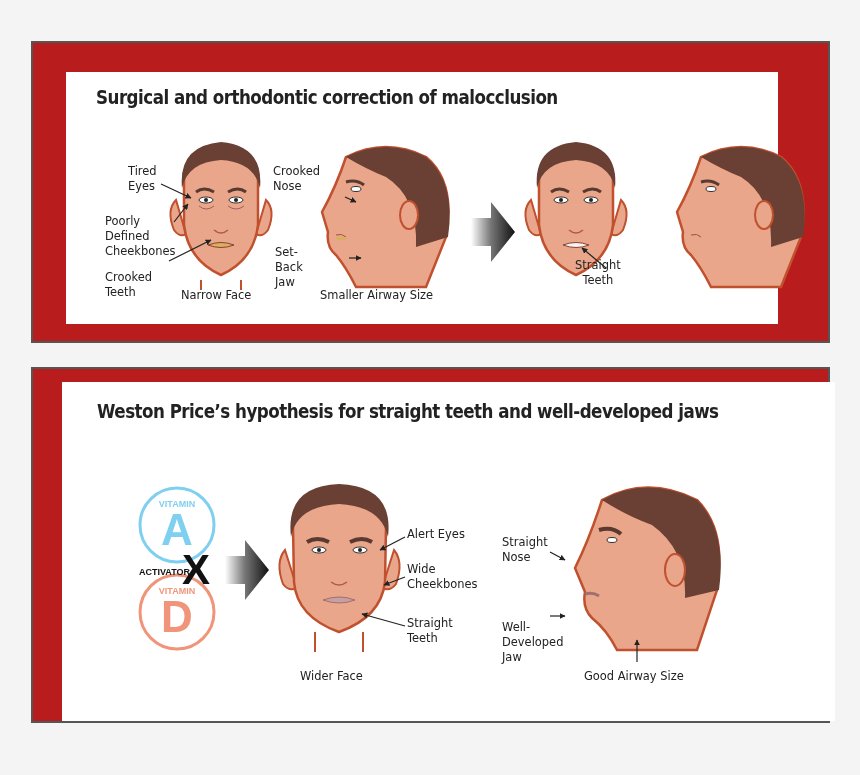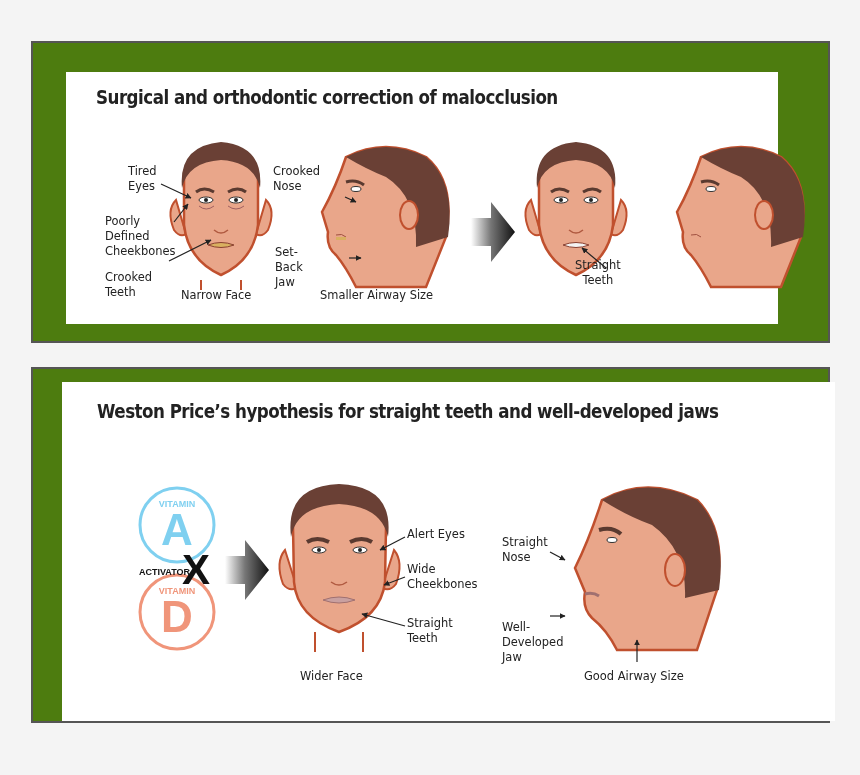--- a/index.html
+++ b/index.html
@@ -1,18 +1,18 @@
 <!DOCTYPE html>
 <html><head>
 <meta charset="utf-8">
 <style>
   html, body { margin: 0; padding: 0; }
   body { width: 860px; height: 775px; background: #f4f4f4; position: relative; overflow: hidden;
          font-family: "Liberation Sans", "DejaVu Sans", sans-serif; }
-  .panel { position: absolute; border: 2px solid #555; background: #4d7c0f; box-sizing: border-box; }
+  .panel { position: absolute; border: 2px solid #555; background: #b91c1c; box-sizing: border-box; }
   .inner { position: absolute; background: #fff; }
   .title { position: absolute; font-family: "DejaVu Sans", sans-serif; font-weight: bold; color: #222;
            font-size: 19px; letter-spacing: -0.6px; transform: scaleX(0.88); transform-origin: left top; white-space: nowrap; }
   .lbl { position: absolute; font-family: "DejaVu Sans", sans-serif; font-size: 13px; line-height: 15px; color: #222;
          transform: scaleX(0.88); transform-origin: left top; white-space: pre; }
   svg { position: absolute; overflow: visible; }
 </style>
 </head>
 <body>
 

